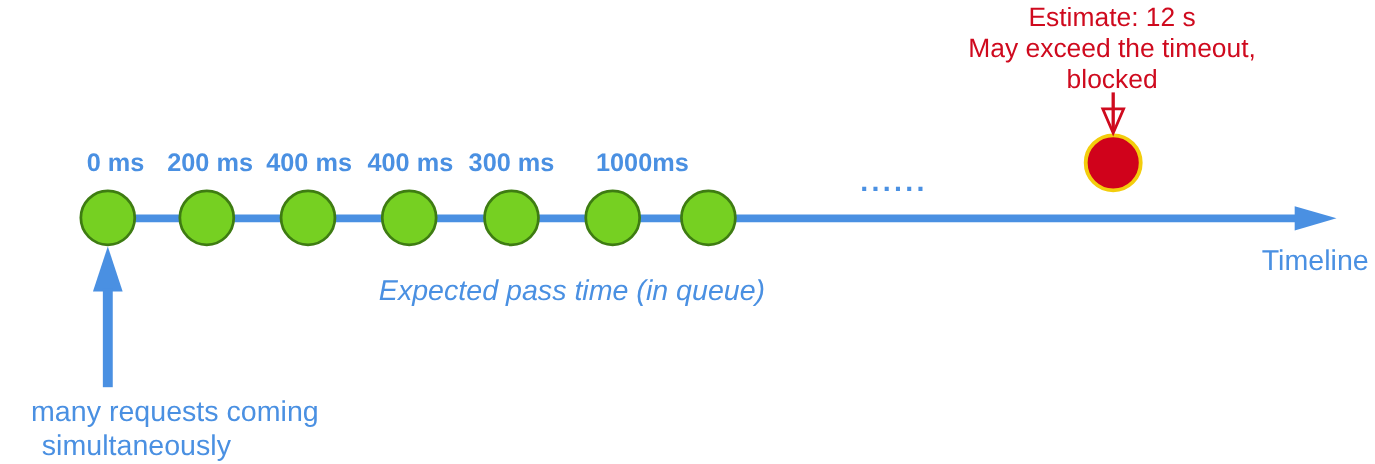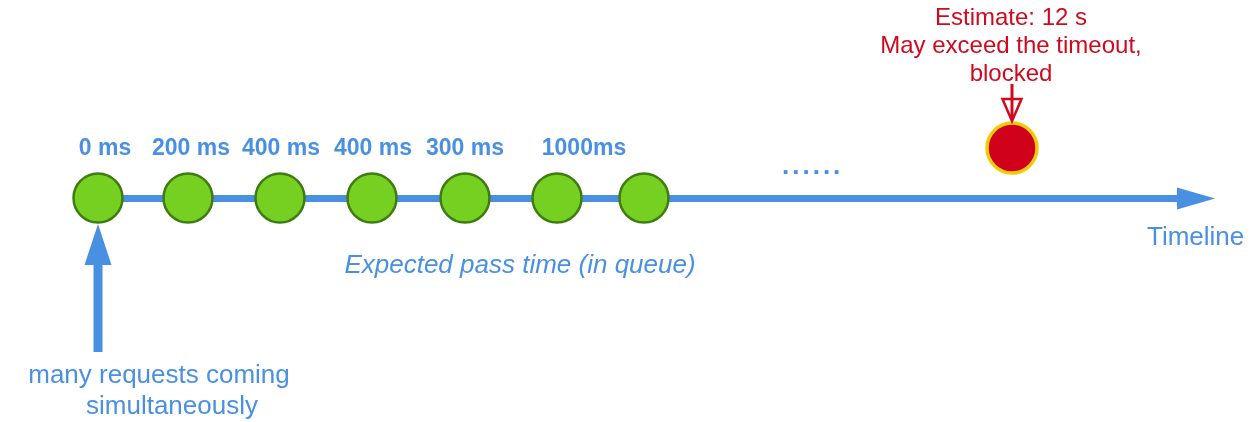--- a/index.html
+++ b/index.html
@@ -58,21 +58,20 @@
     top: 359px;
     left: 142px;
     transform: translateX(-50%);
     margin-left: 17px;
   }
   .incoming-line2 {
     font-size: 26px;
     top: 390px;
     left: 124px;
     transform: translateX(-50%);
-    margin-left: 48px;
   }
   .blocked-note {
     position: absolute;
     top: 3px;
     left: 1011px;
     transform: translateX(-50%);
     text-align: center;
     font-size: 24px;
     line-height: 28px;
     white-space: nowrap;

